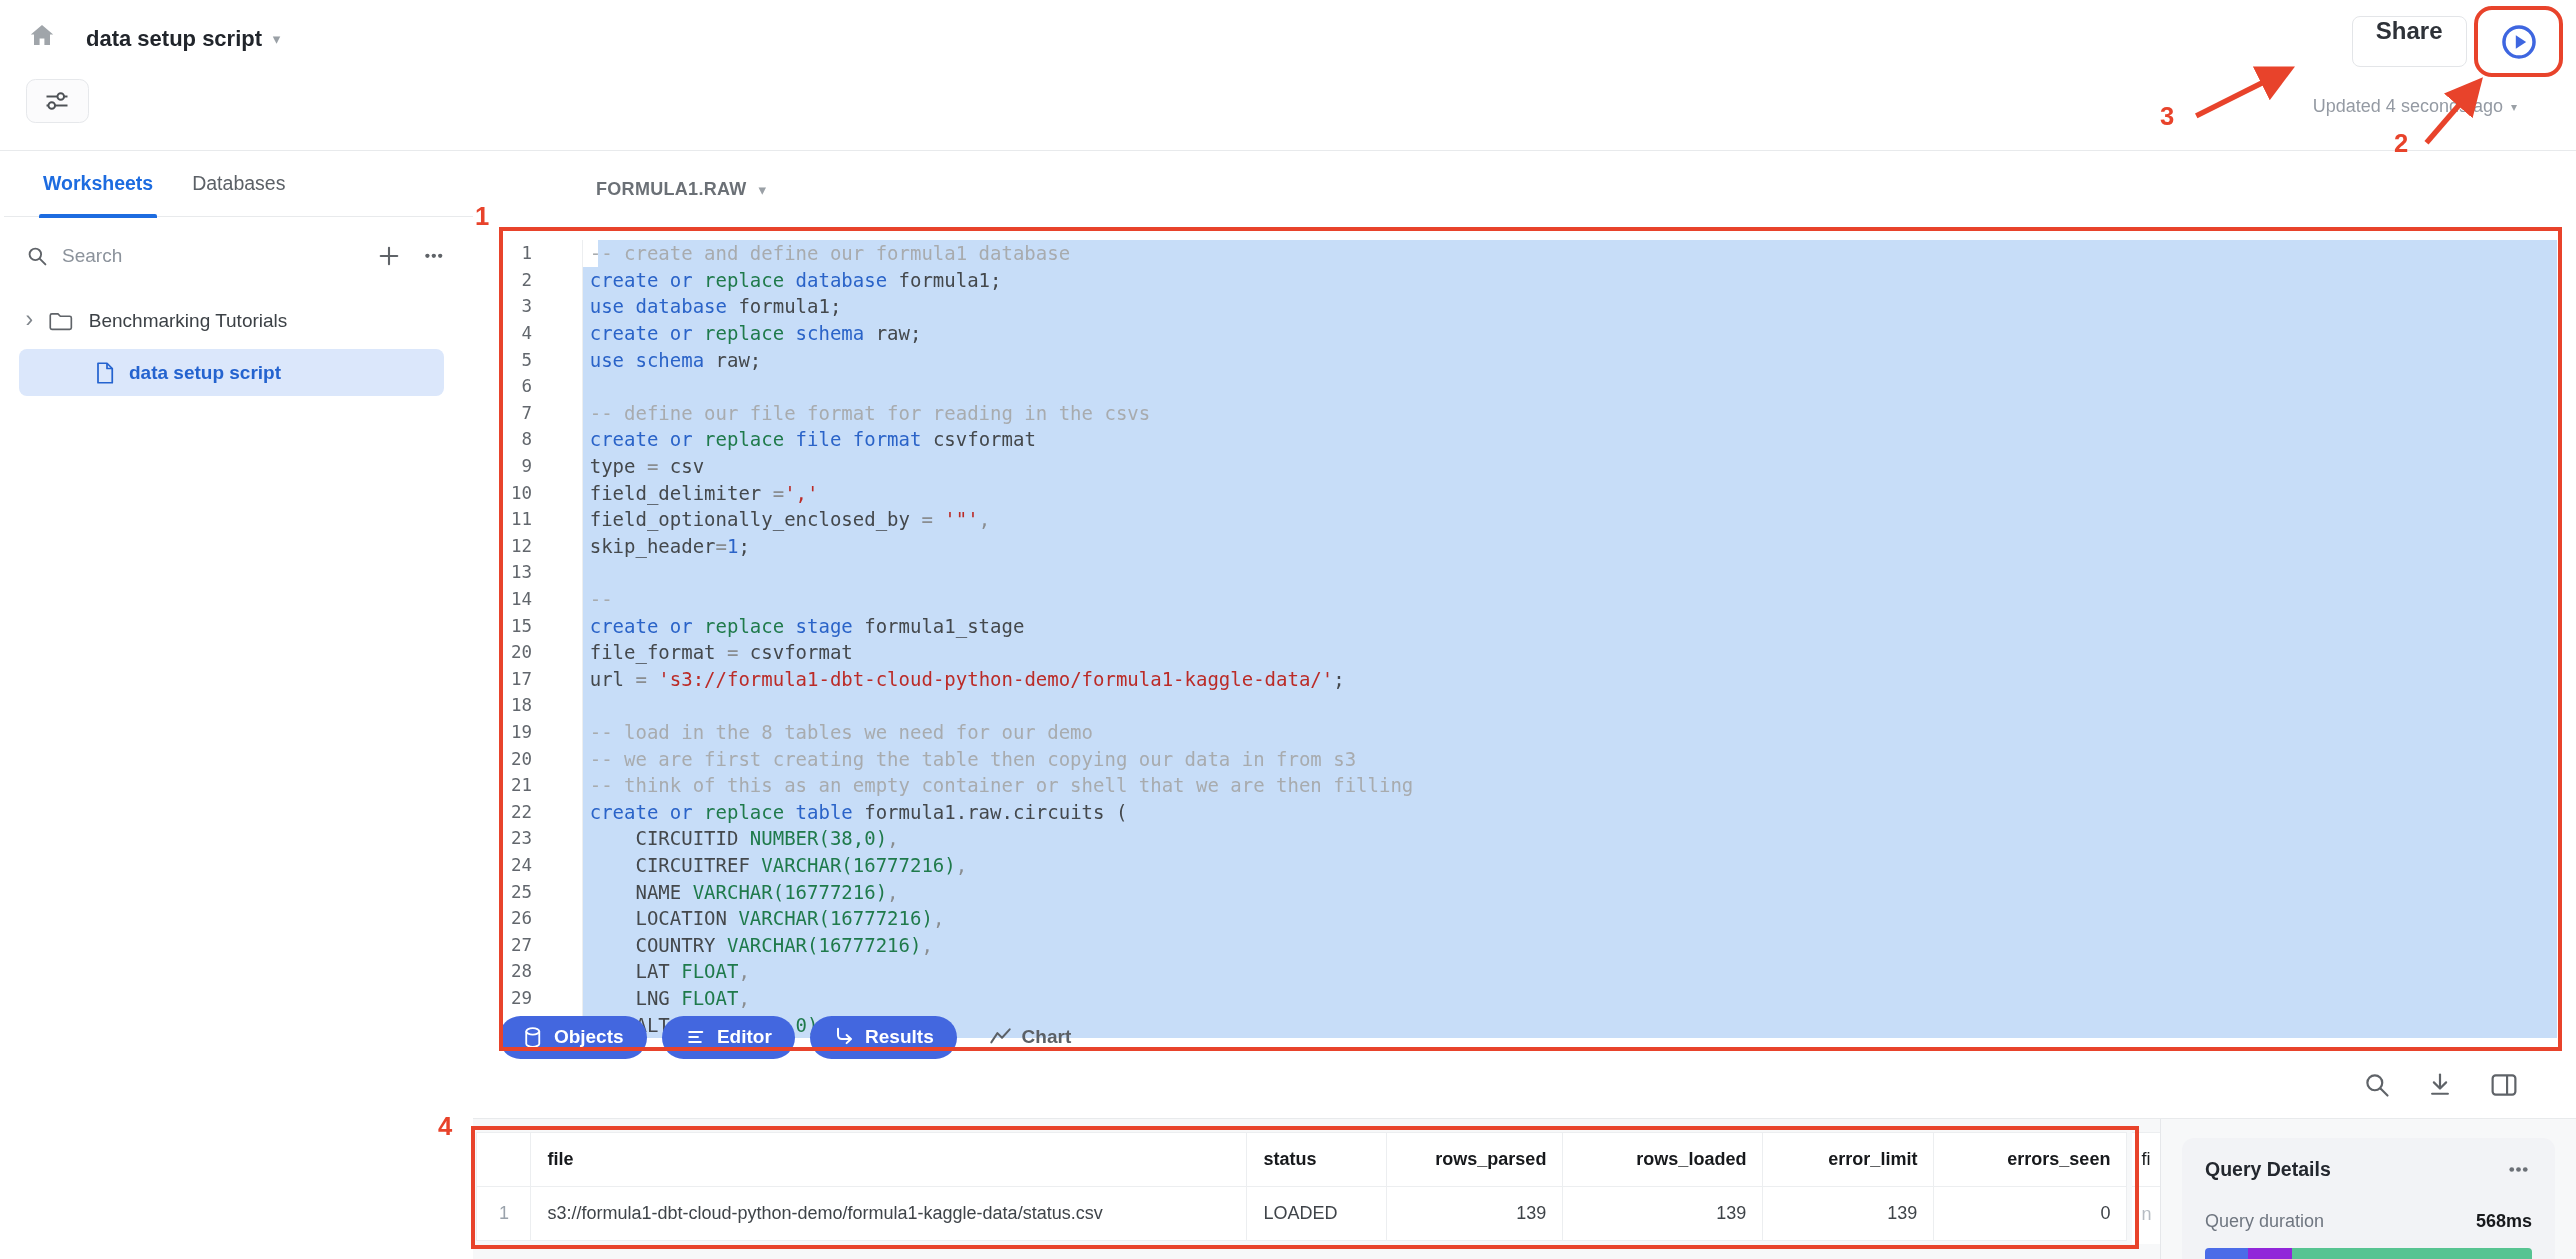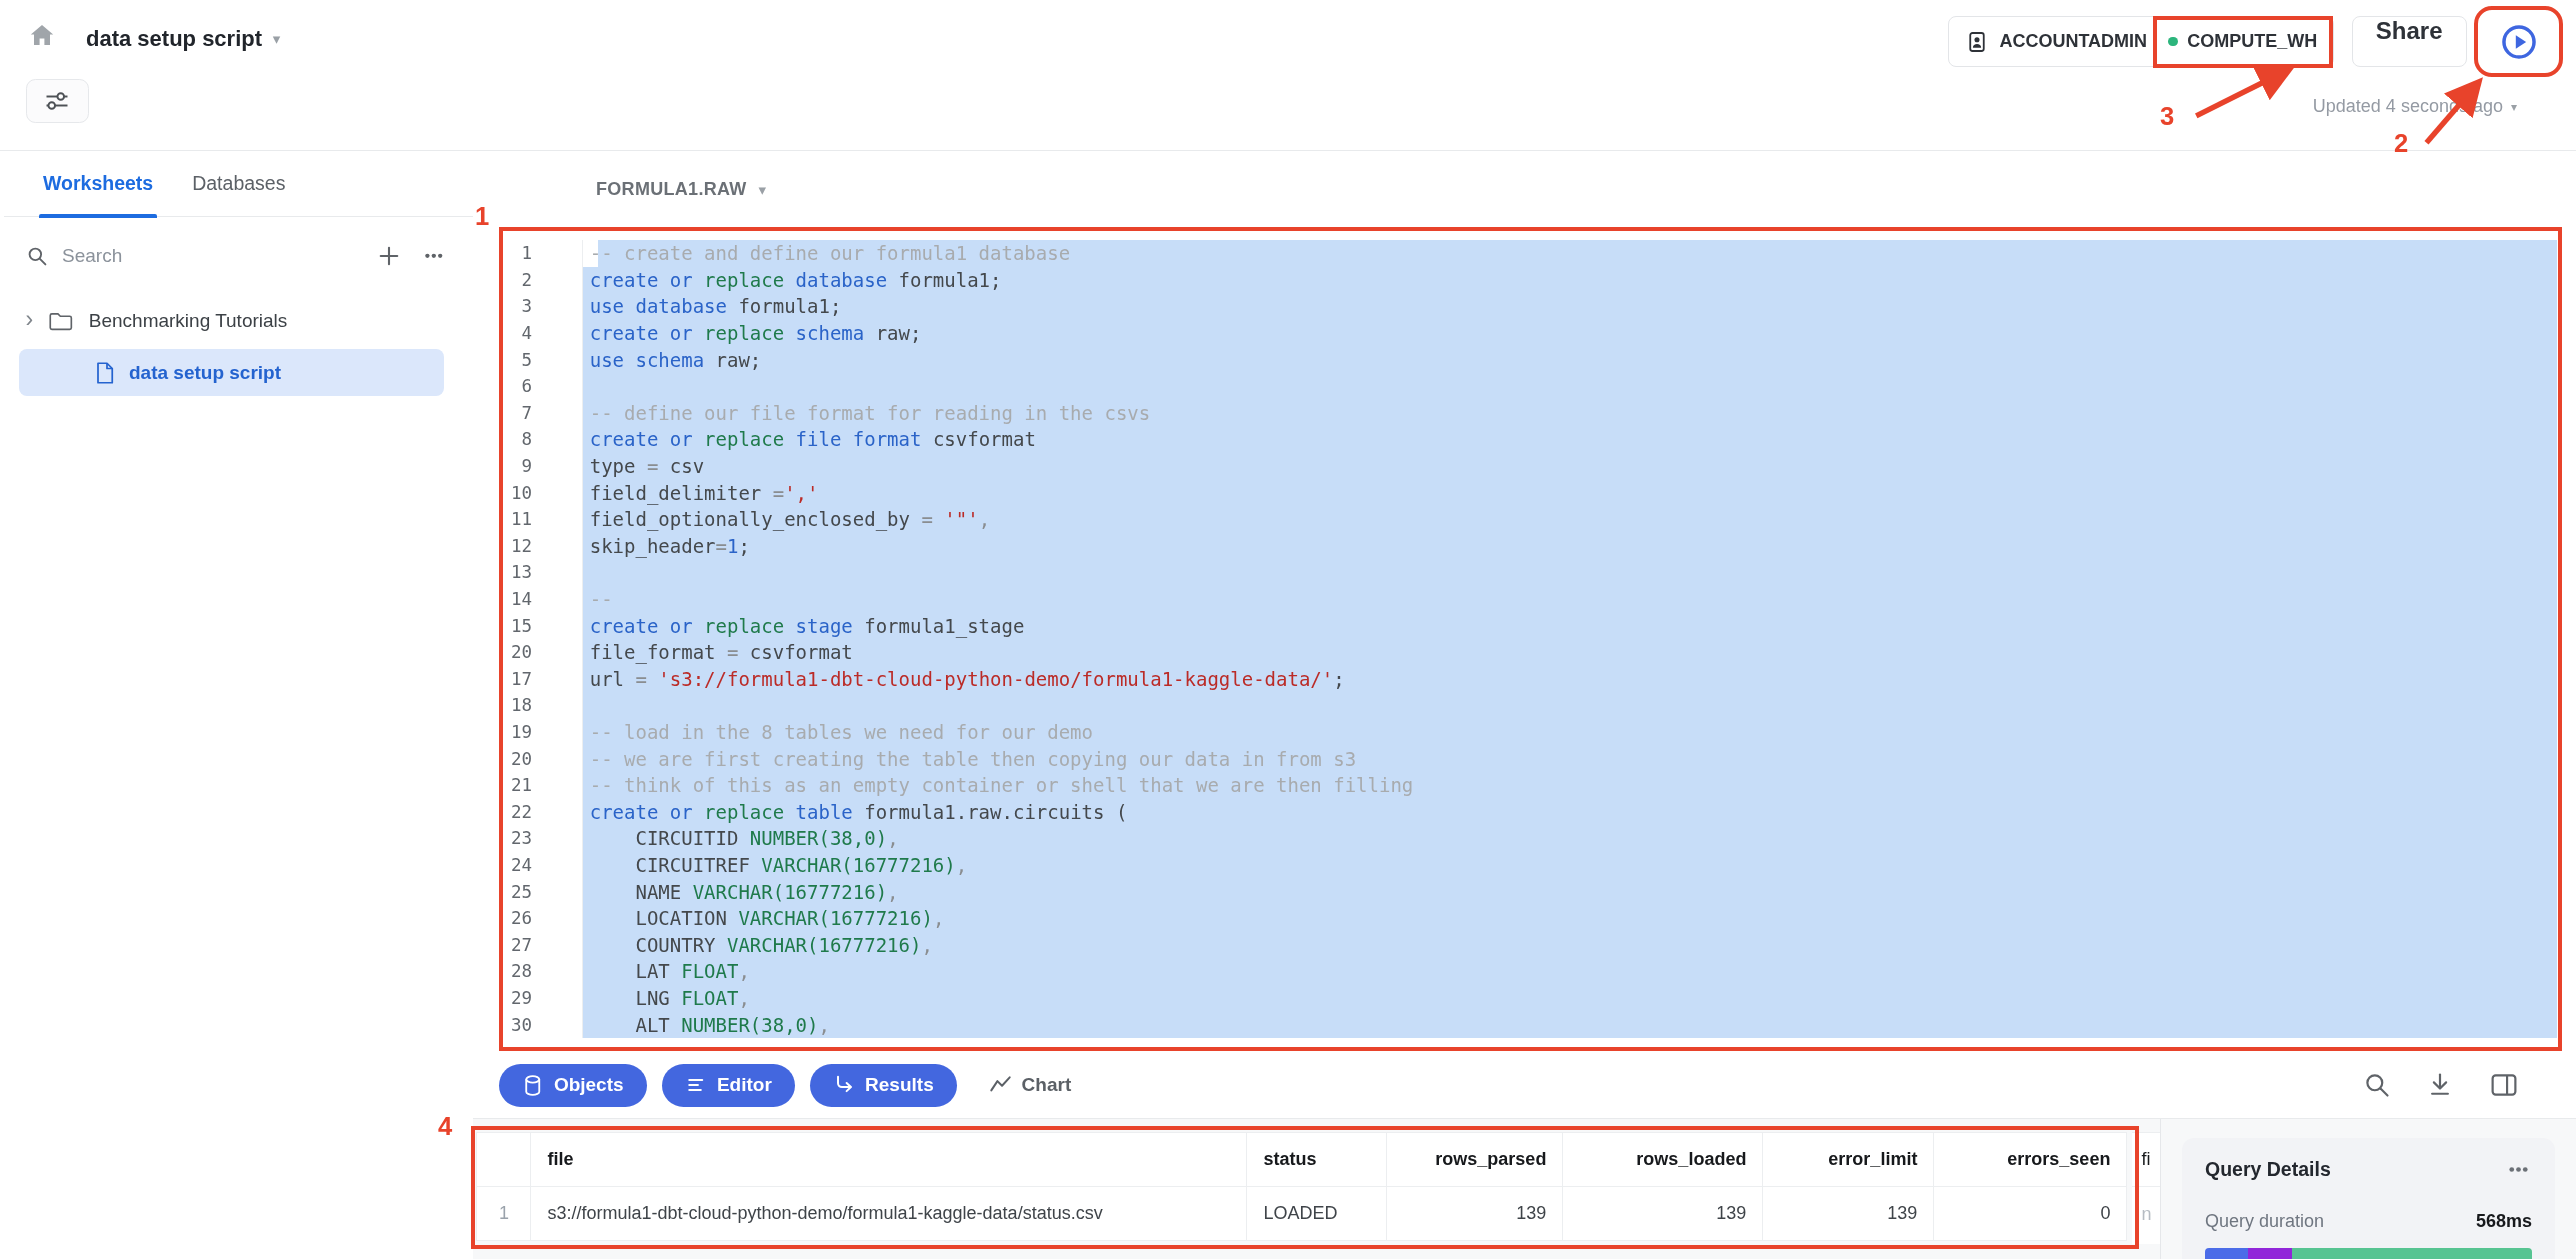--- a/index.html
+++ b/index.html
@@ -69,21 +69,21 @@
   .ln { flex:0 0 78px; text-align:right; padding-right:50px; font-size:17.5px; color:#62676d;
     font-family:"DejaVu Sans Mono", monospace; }
   .lc { flex:1; font-size:19px; white-space:pre; padding-left:6.7px; height:100%;
     display:flex; align-items:center; border-left:0.7px solid #eceef0; }
   .lc.sel { background:#c7ddf8; }
   .lc.sel.first { background:linear-gradient(90deg, transparent 15px, #c7ddf8 15px); }
   .kw { color:#2a63c8; } .fn { color:#1f7a4b; } .cm { color:#a8abae; }
   .st { color:#bb2b27; } .op { color:#8a8d90; } .tx { color:#44484c; } .nm { color:#2a63c8; }
 
   
-  .btm-toolbar { position:absolute; left:25.6px; top:912px; height:44px; display:flex; align-items:center; gap:15px; }
+  .btm-toolbar { position:absolute; left:25.6px; top:864px; height:44px; display:flex; align-items:center; gap:15px; }
   .pill-btn { height:43px; border-radius:21.5px; background:#4367df; color:#fff; display:flex;
     align-items:center; gap:10.8px; padding:0 23px; font-size:19px; font-weight:700; cursor:pointer; }
   .chart-tab { display:flex; align-items:center; gap:9.4px; margin-left:17.5px; font-size:19px;
     font-weight:600; color:#5b6066; cursor:pointer; }
   .res-icons { position:absolute; top:920px; right:57px; display:flex; align-items:center; gap:35px; }
 
   
   .results-region { position:absolute; left:473px; top:1118px; width:2103px; height:141px;
     background:#f7f8f9; border-top:1.3px solid #e8eaec; }
   .res-vdivider { position:absolute; left:1687px; top:0; width:1.3px; height:141px; background:#e5e7ea; }
@@ -134,34 +134,20 @@
     <div class="filter-btn">
       <svg width="30" height="24" viewBox="0 0 40 32">
         <line x1="6" y1="10" x2="34" y2="10" stroke="#4d5156" stroke-width="2.6"></line>
         <circle cx="25" cy="10" r="4.4" fill="#fff" stroke="#4d5156" stroke-width="2.6"></circle>
         <line x1="6" y1="22" x2="34" y2="22" stroke="#4d5156" stroke-width="2.6"></line>
         <circle cx="13" cy="22" r="4.4" fill="#fff" stroke="#4d5156" stroke-width="2.6"></circle>
       </svg>
     </div>
 
     <div class="tr-cluster">
-      <div class="role-pill">
-        <div class="role-seg">
-          <svg width="24" height="24" viewBox="0 0 32 32">
-            <rect x="7" y="4" width="18" height="24" rx="3" fill="none" stroke="#2e3238" stroke-width="2.4"></rect>
-            <circle cx="16" cy="13" r="3.4" fill="#2e3238"></circle>
-            <path d="M10.5 23.5 c0-3 2.4-4.8 5.5-4.8 s5.5 1.8 5.5 4.8" fill="#2e3238"></path>
-          </svg>
-          <span>ACCOUNTADMIN</span>
-        </div>
-        <div class="wh-seg red-outline">
-          <span class="green-dot"></span>
-          <span>COMPUTE_WH</span>
-        </div>
-      </div>
       <div class="share-btn">
         <span>Share</span>
       </div>
       <div class="run-btn red-outline-big">
         <svg width="38" height="38" viewBox="0 0 48 48">
           <circle cx="24" cy="24" r="19" fill="none" stroke="#3e66e0" stroke-width="4.4"></circle>
           <path d="M20 15.5 L33 24 L20 32.5 Z" fill="#3e66e0"></path>
         </svg>
       </div>
     </div>

